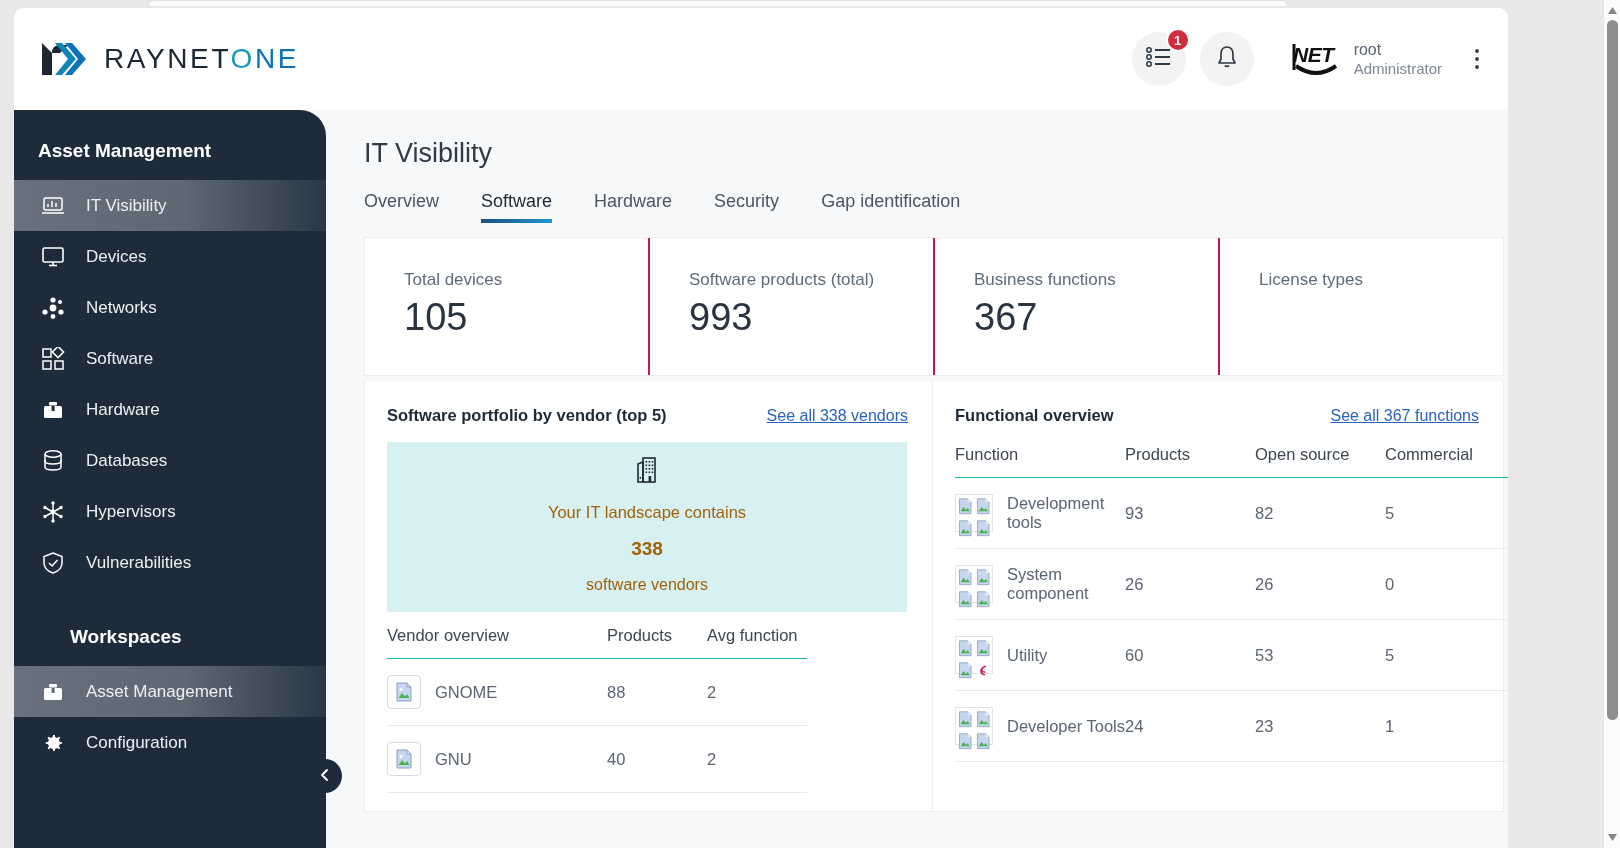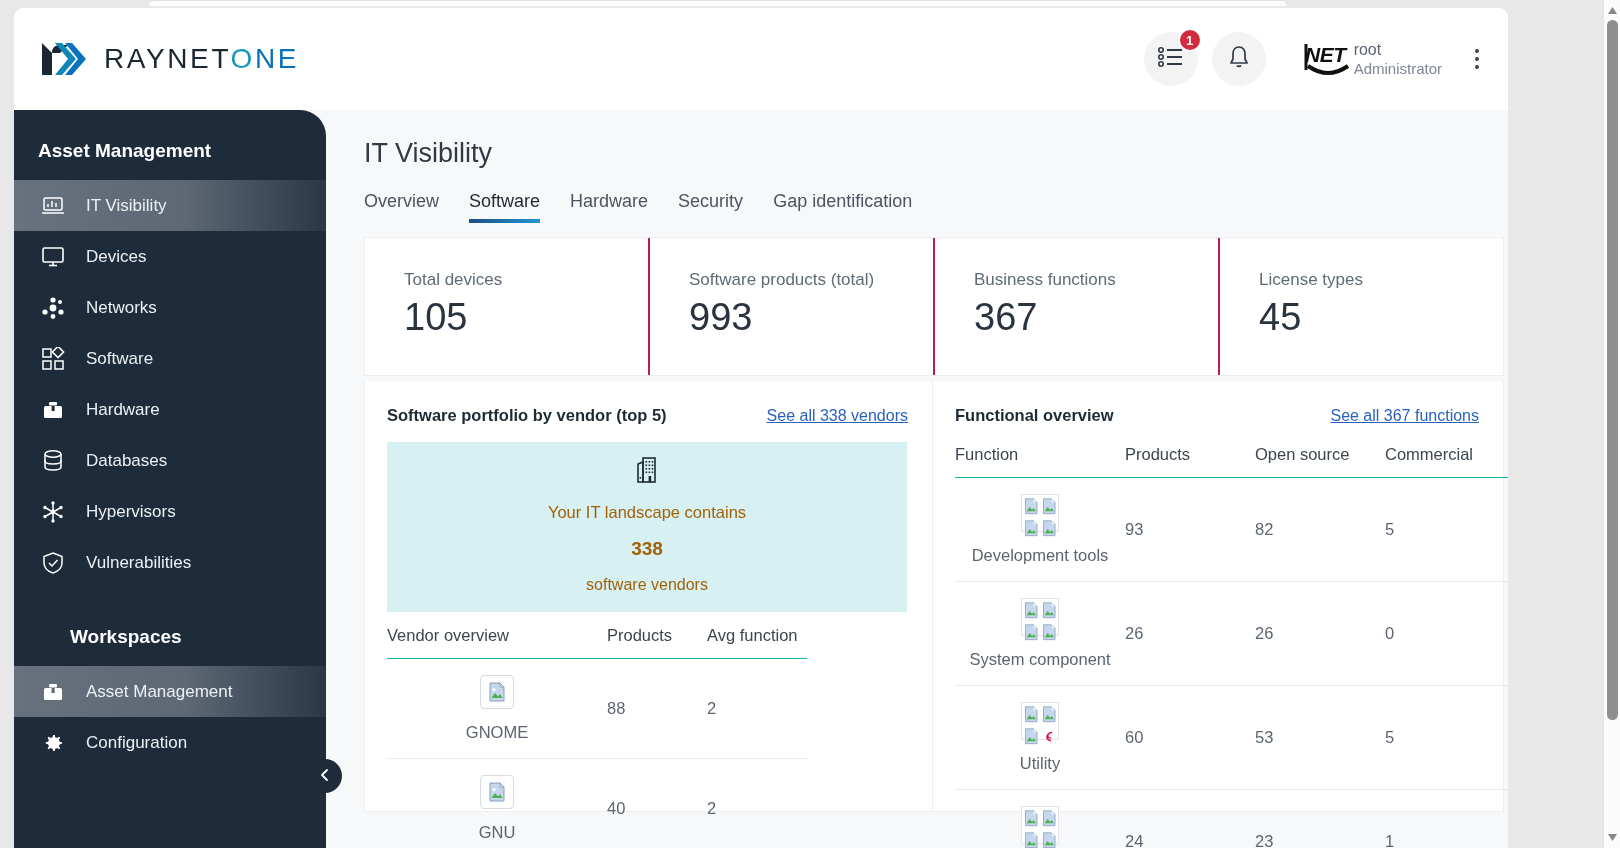--- a/index.html
+++ b/index.html
@@ -41,21 +41,21 @@
     background: #f3f3f3; display: flex; align-items: center; justify-content: center;
     cursor: pointer; border: none;
   }
   .badge {
     position: absolute; top: -4px; right: -4px;
     min-width: 24px; height: 24px; border-radius: 12px;
     background: #d32b3e; color: #fff; font-size: 13px; font-weight: 700;
     display: flex; align-items: center; justify-content: center;
     border: 2px solid #fff; padding: 0 5px;
   }
-  .user-block { display: flex; align-items: center; margin-left: 22px; }
+  .user-block { display: flex; align-items: center; gap: 12px; margin-left: 22px; }
   .avatar {
     width: 52px; height: 46px; display: flex; align-items: center; justify-content: center;
     position: relative; overflow: hidden;
   }
   .avatar-text {
     font-style: italic; font-weight: 700; font-size: 21px; color: #111;
     letter-spacing: -0.5px;
   }
   .user-names { line-height: 1.25; }
   .user-name { font-size: 16px; color: #5b6571; }
@@ -90,21 +90,21 @@
   .collapse-btn {
     position: absolute; right: -16px; bottom: 55px;
     width: 34px; height: 34px; border-radius: 50%;
     background: #1d2b3a; color: #fff; display: flex; align-items: center; justify-content: center;
     cursor: pointer; font-size: 15px;
   }
   .main {
     flex: 1; padding: 28px 0 0 38px; overflow: hidden; position: relative;
   }
   .page-title { font-size: 27px; color: #2f3a46; font-weight: 400; }
-  .tabs { display: flex; gap: 30px; margin-top: 22px; }
+  .tabs { display: flex; gap: 42px; margin-top: 22px; }
   .tab {
     font-size: 18px; color: #4b5562; padding-bottom: 11px; cursor: pointer;
     position: relative; white-space: nowrap;
   }
   .tab.active { color: #1f2933; }
   .tab.active::after {
     content: ""; position: absolute; left: 0; right: 0; bottom: 0; height: 4px;
     background: linear-gradient(to right, #1c4f82, #2196d4);
   }
 
@@ -149,21 +149,21 @@
   .vendor-table { width: 420px; margin-top: 4px; }
   .func-table { width: 560px; margin-top: 10px; }
   th {
     font-size: 16.5px; font-weight: 400; color: #3c4650; text-align: left;
     padding: 10px 0 13px 0; border-bottom: 1px solid #14b8a6; white-space: nowrap;
   }
   td {
     font-size: 16.5px; color: #5b6571; padding: 16px 0;
     border-bottom: 1px solid #e6e8ea; vertical-align: middle;
   }
-  .cell-name { display: flex; align-items: center; gap: 14px; flex-direction: column; }
+  .cell-name { display: flex; align-items: center; gap: 14px; }
   .ph {
     width: 34px; height: 34px; flex: none; border: 1px solid #d7dade;
     border-radius: 4px; background: #fff;
     display: flex; align-items: center; justify-content: center;
   }
   .ph-grid {
     width: 38px; height: 38px; flex: none;
     display: grid; grid-template-columns: 1fr 1fr; grid-template-rows: 1fr 1fr;
     gap: 1px; border: 1px solid #e2e4e7; background: #fff; padding: 1px;
   }
@@ -410,21 +410,20 @@
         <div class="kpi">
           <div class="kpi-label">Software products (total)</div>
           <div class="kpi-value">993</div>
         </div>
         <div class="kpi">
           <div class="kpi-label">Business functions</div>
           <div class="kpi-value">367</div>
         </div>
         <div class="kpi">
           <div class="kpi-label">License types</div>
-          <div class="kpi-value">45</div>
         </div>
       </div>
 
       <div class="panels">
 
         <div class="panel left">
           <div class="panel-head">
             <span class="panel-title">Software portfolio by vendor (top 5)</span>
             <span class="panel-link">See all 338 vendors</span>
           </div>

